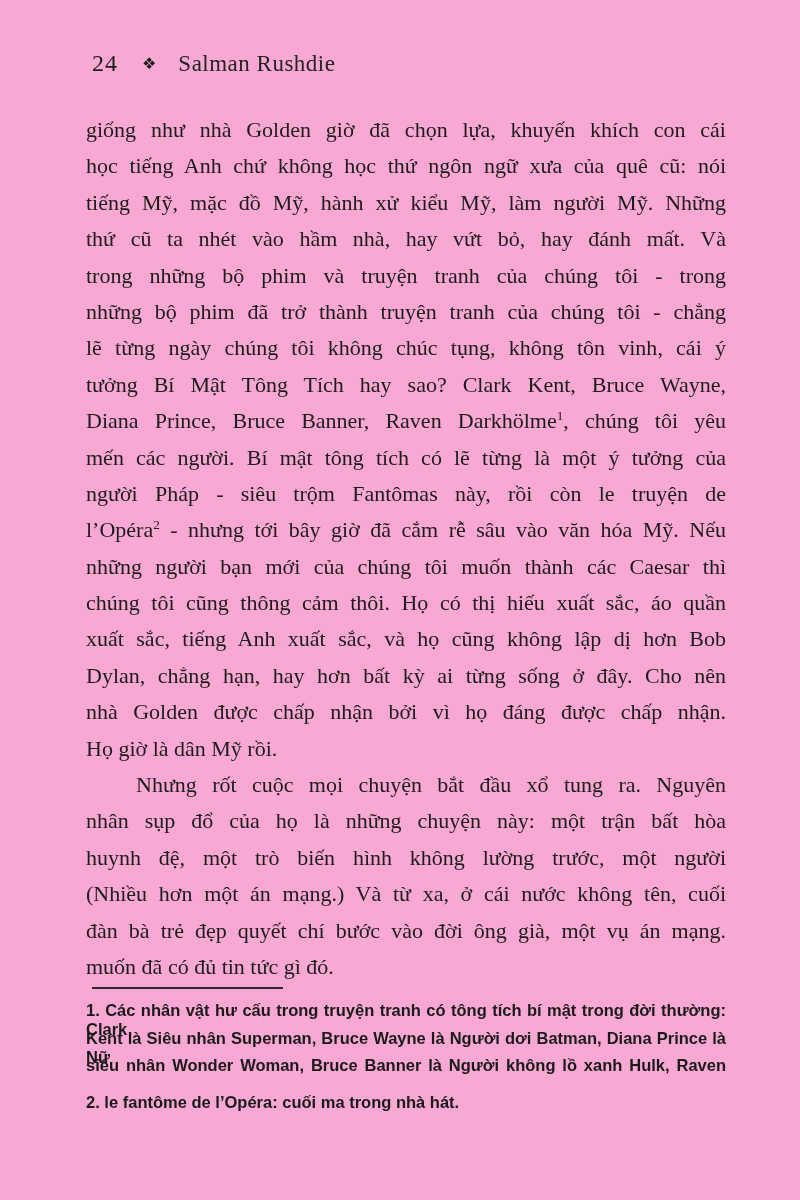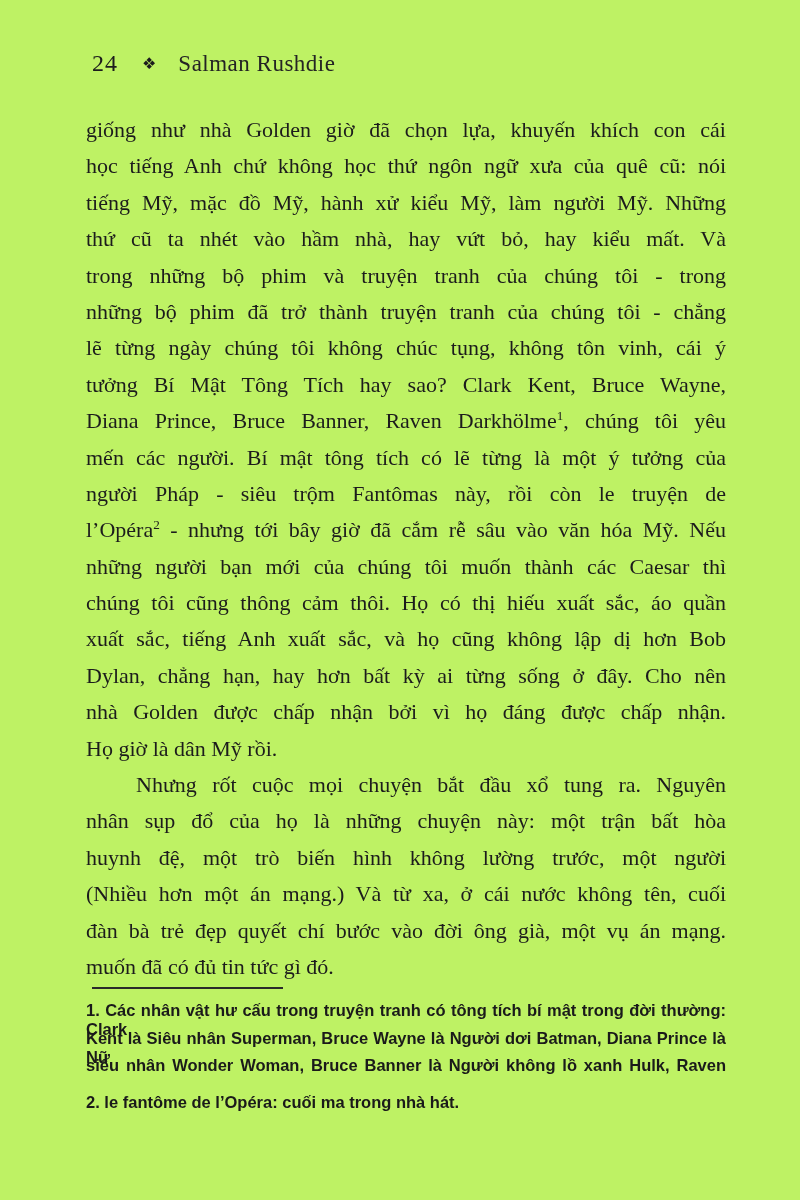--- a/index.html
+++ b/index.html
@@ -1,20 +1,20 @@
 <!DOCTYPE html>
 <html><head>
 <meta charset="utf-8">
 <style>
   html, body { margin: 0; padding: 0; }
   .page {
     position: relative;
     width: 800px;
     height: 1200px;
-    background: #bef264;
+    background: #f9a8d4;
     color: #1c1c1c;
     font-family: "Liberation Serif", serif;
     overflow: hidden;
   }
   .running-header {
     position: absolute;
     left: 92px;
     top: 50px;
     display: flex;
     align-items: baseline;
@@ -88,21 +88,21 @@
     <span class="pagenum">24</span>
     <span class="ornament">❖</span>
     <span class="runtitle">Salman Rushdie</span>
   </div>
 
   <div class="body-text" id="bodyText">
       <div class="para">
         <div class="line"><span>giống như nhà Golden giờ đã chọn lựa, khuyến khích con cái</span></div>
         <div class="line"><span>học tiếng Anh chứ không học thứ ngôn ngữ xưa của quê cũ: nói</span></div>
         <div class="line"><span>tiếng Mỹ, mặc đồ Mỹ, hành xử kiểu Mỹ, </span><span class="it">làm</span><span> người Mỹ. Những</span></div>
-        <div class="line"><span>thứ cũ ta nhét vào hầm nhà, hay vứt bỏ, hay kiểu mất. Và</span></div>
+        <div class="line"><span>thứ cũ ta nhét vào hầm nhà, hay vứt bỏ, hay đánh mất. Và</span></div>
         <div class="line"><span>trong những bộ phim và truyện tranh của chúng tôi - trong</span></div>
         <div class="line"><span>những bộ phim đã trở thành truyện tranh của chúng tôi - chẳng</span></div>
         <div class="line"><span>lẽ từng ngày chúng tôi không chúc tụng, không </span><span class="it">tôn vinh</span><span>, cái ý</span></div>
         <div class="line"><span>tưởng Bí Mật Tông Tích hay sao? Clark Kent, Bruce Wayne,</span></div>
         <div class="line"><span>Diana Prince, Bruce Banner, Raven Darkhölme</span><sup>1</sup><span>, chúng tôi yêu</span></div>
         <div class="line"><span>mến các người. Bí mật tông tích có lẽ từng là một ý tưởng của</span></div>
         <div class="line"><span>người Pháp - siêu trộm Fantômas này, rồi còn </span><span class="it">le truyện de</span></div>
         <div class="line"><span class="it">l’Opéra</span><sup class="it">2</sup><span> - nhưng tới bây giờ đã cắm rễ sâu vào văn hóa Mỹ. Nếu</span></div>
         <div class="line"><span>những người bạn mới của chúng tôi muốn thành các Caesar thì</span></div>
         <div class="line"><span>chúng tôi cũng thông cảm thôi. Họ có thị hiếu xuất sắc, áo quần</span></div>

